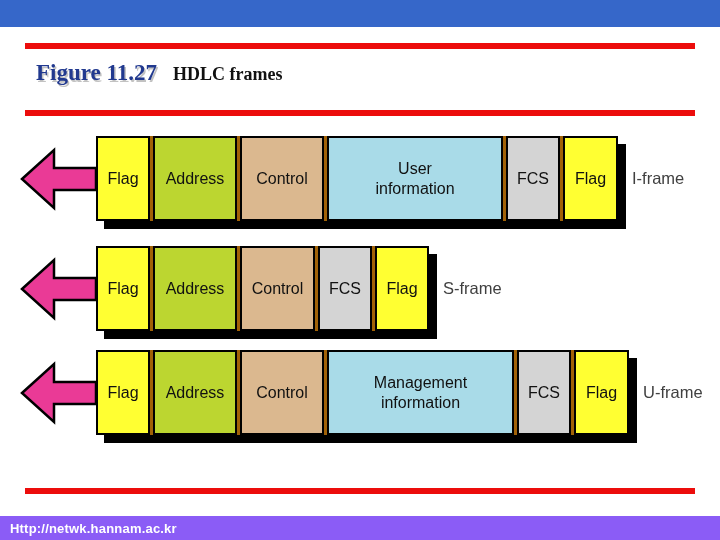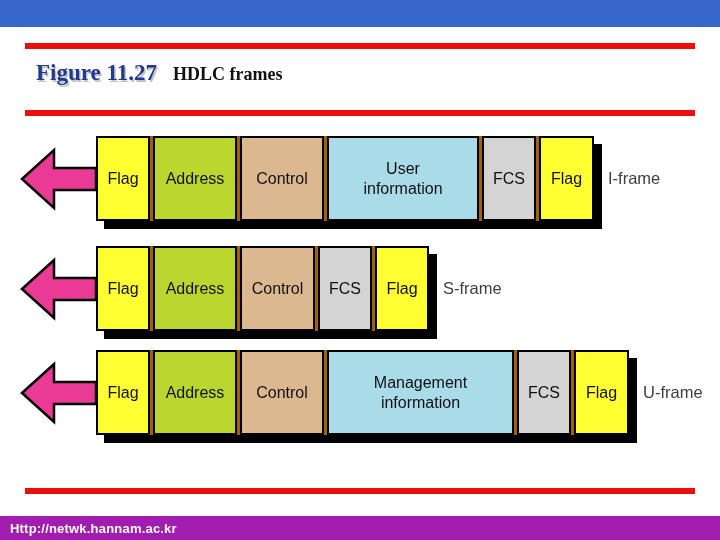--- a/index.html
+++ b/index.html
@@ -77,21 +77,21 @@
     <div class="boxes">
       <div class="box" style="width: 54px; background-color: rgb(255, 255, 50);">
           <span>Flag</span>
         </div>
       <div class="box" style="width: 84px; background-color: rgb(188, 214, 48);">
           <span>Address</span>
         </div>
       <div class="box" style="width: 84px; background-color: rgb(219, 184, 143);">
           <span>Control</span>
         </div>
-      <div class="box" style="width: 152px; background-color: rgb(169, 219, 232);">
+      <div class="box" style="width: 176px; background-color: rgb(169, 219, 232);">
           <span>User
 information</span>
         </div>
       <div class="box" style="width: 54px; background-color: rgb(212, 212, 212);">
           <span>FCS</span>
         </div>
       <div class="box" style="width: 55px; background-color: rgb(255, 255, 50);">
           <span>Flag</span>
         </div>
     </div>
@@ -145,17 +145,17 @@
         </div>
       <div class="box" style="width: 55px; background-color: rgb(255, 255, 50);">
           <span>Flag</span>
         </div>
     </div>
     <div class="frame-label">U-frame</div>
   </div>
 
   <div class="rule rule-bottom" style="background-color: rgb(236, 13, 12);"></div>
 
-  <div class="bottom-bar" style="background-color: #a21caf;">
+  <div class="bottom-bar" style="background-color: #8b5cf6;">
     <span class="footer-url">Http://netwk.hannam.ac.kr</span>
   </div>
 
 </div>
 
 </body></html>

